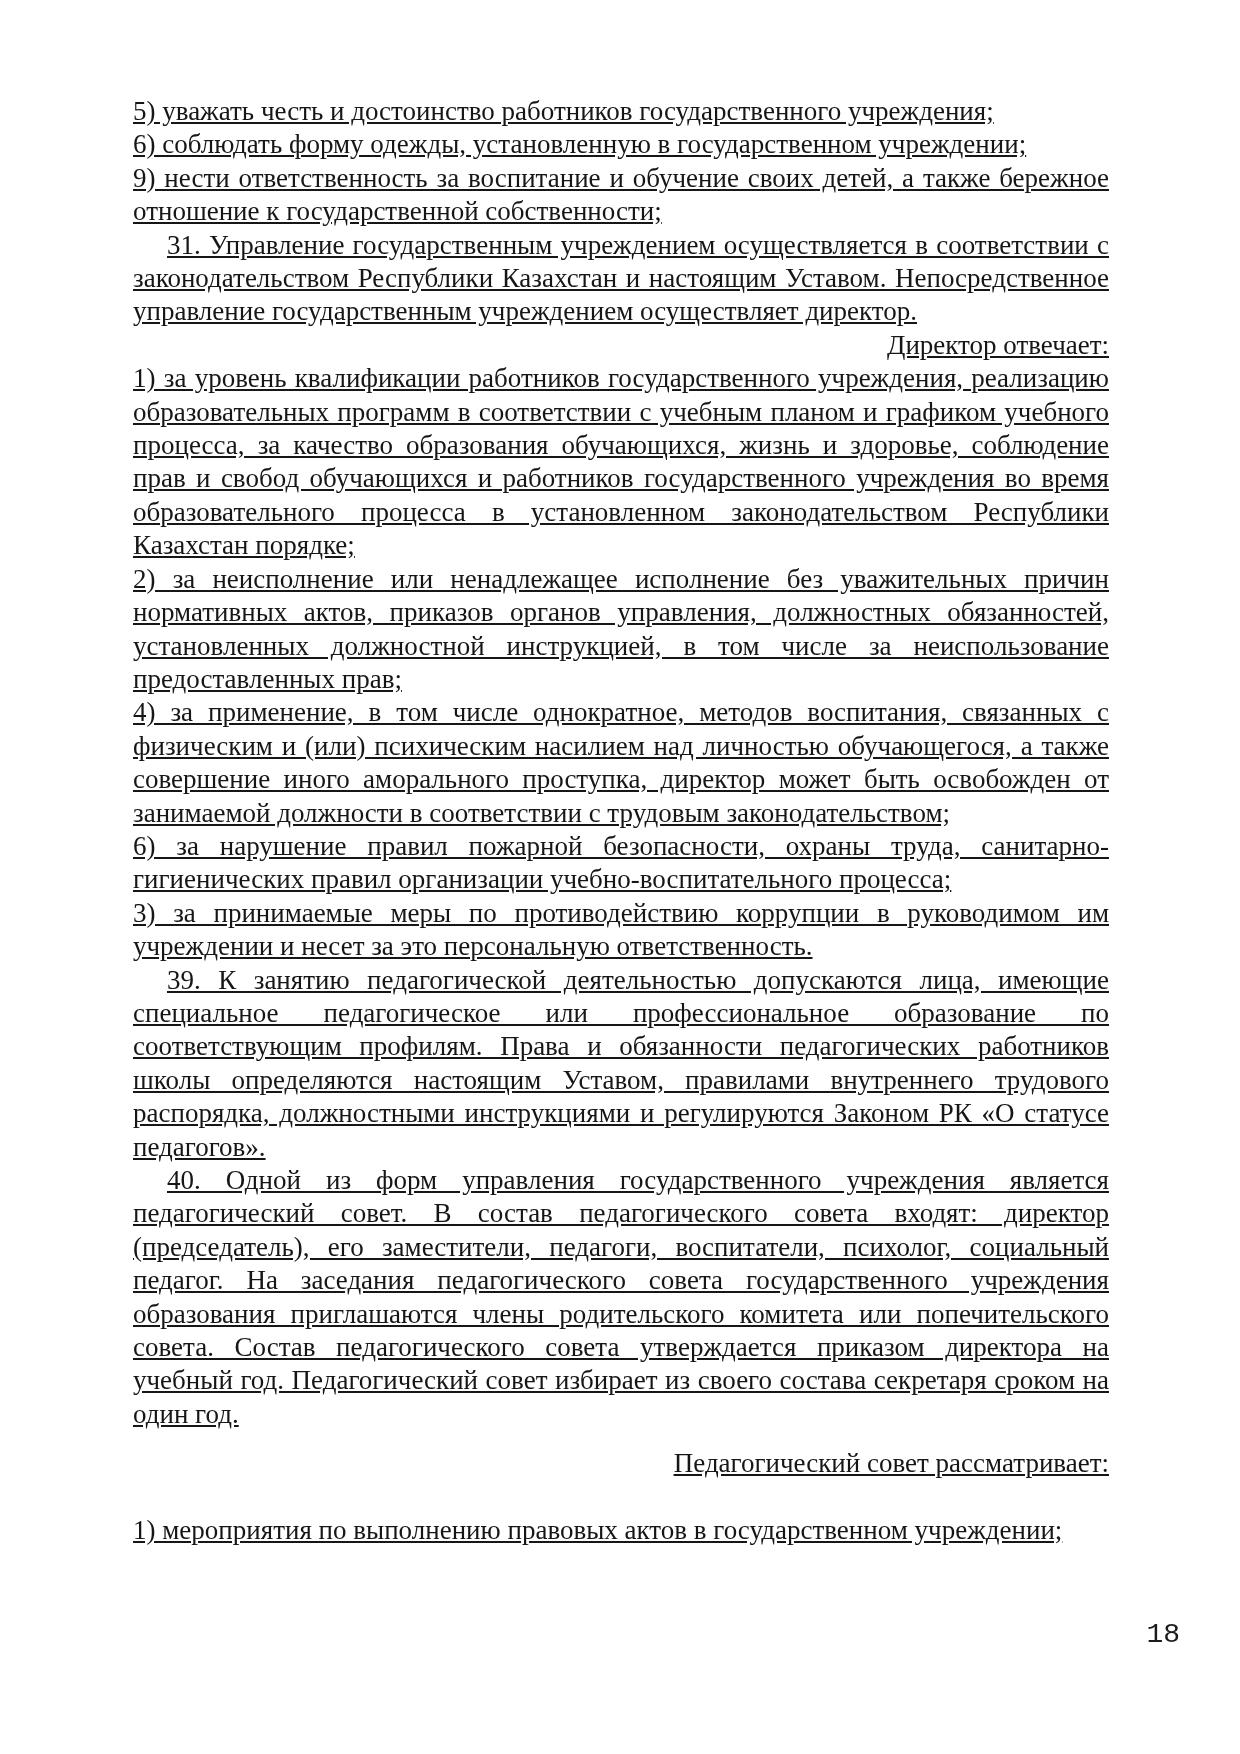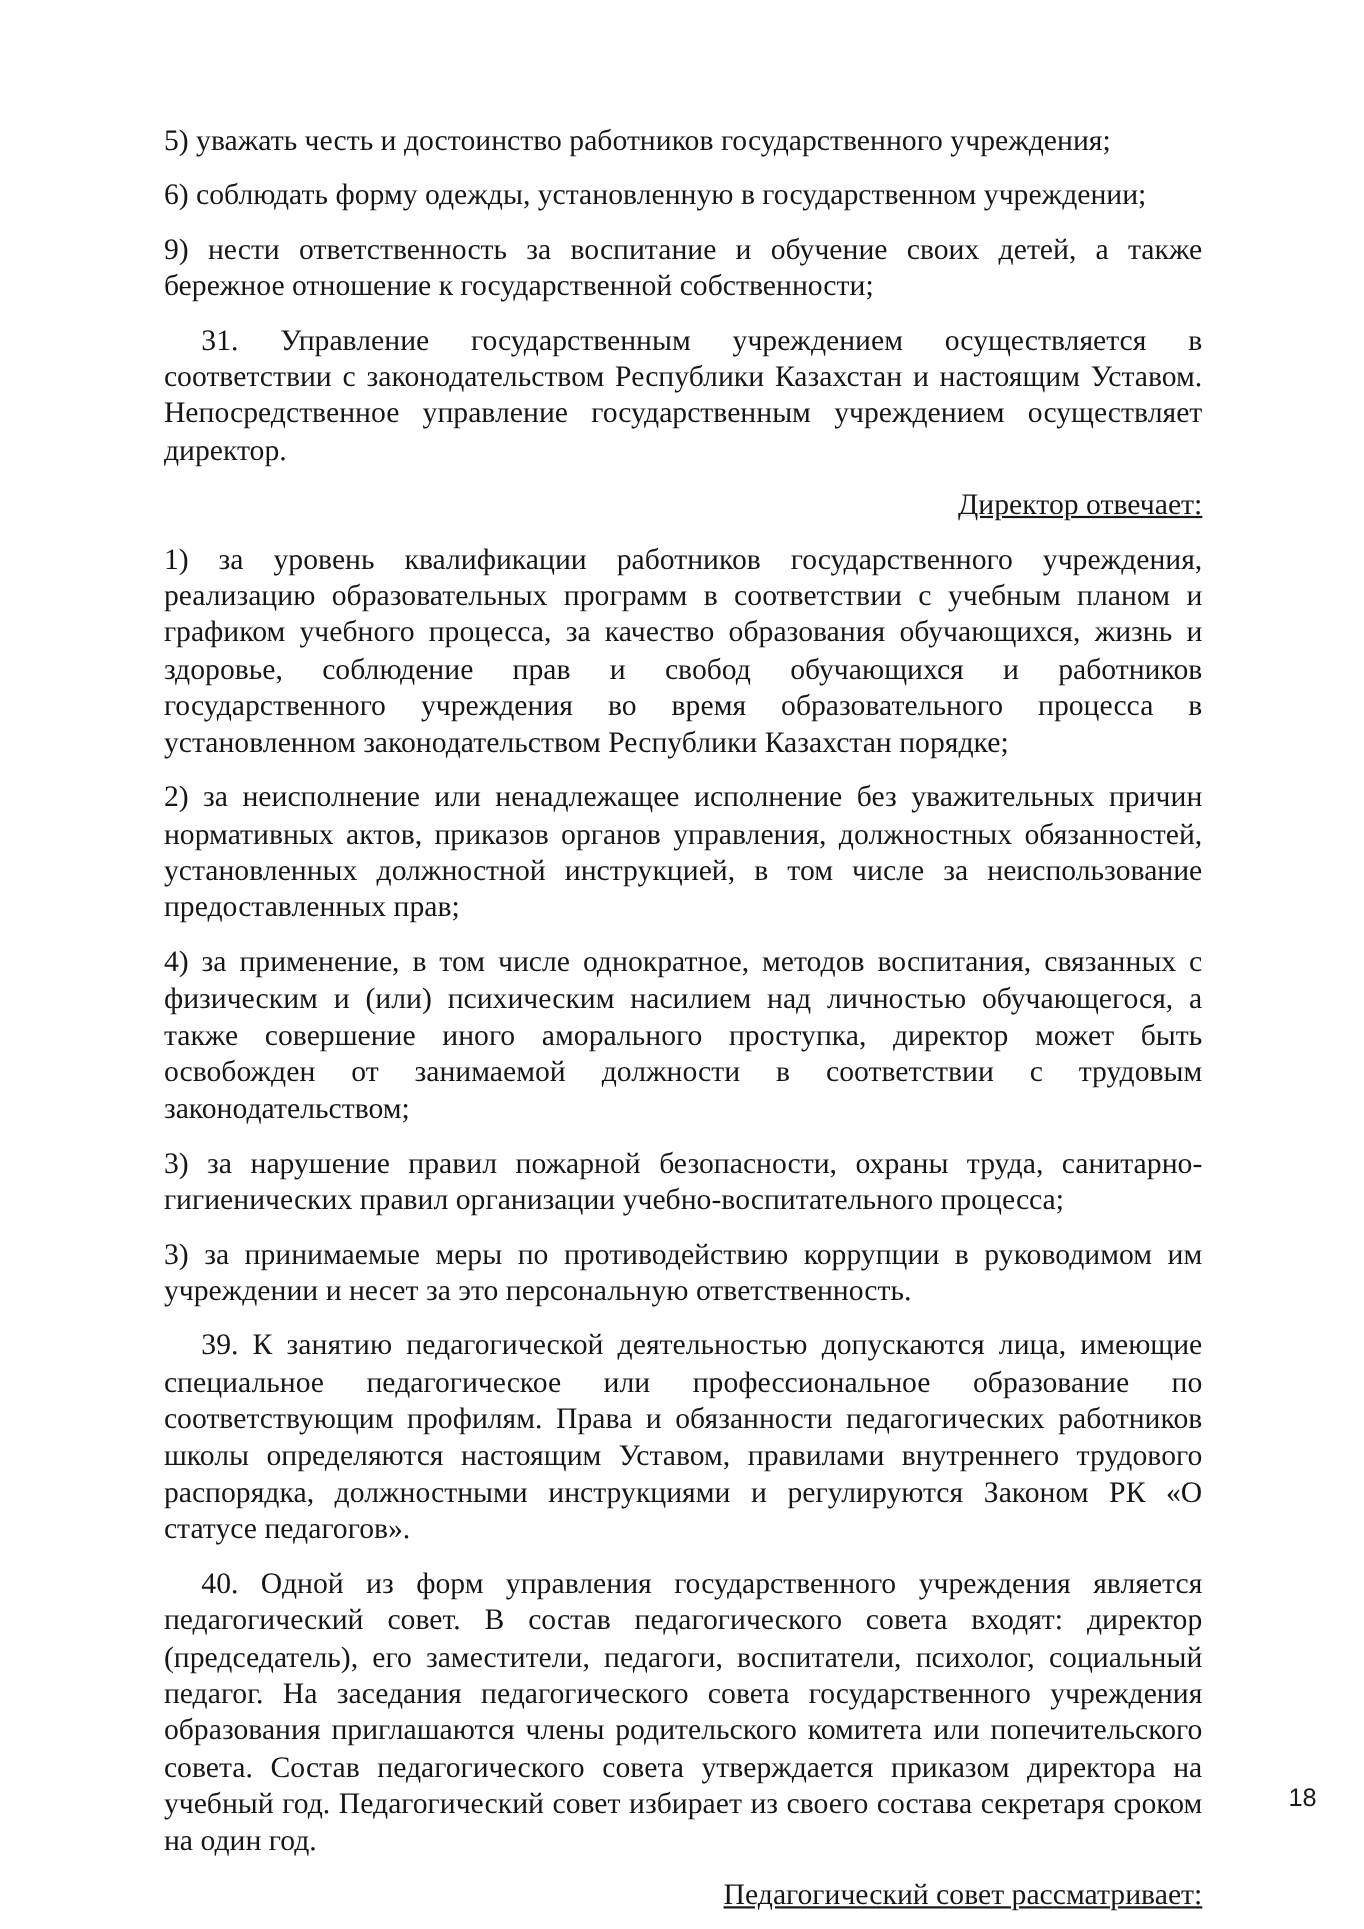--- a/index.html
+++ b/index.html
@@ -19,55 +19,56 @@
     color: #161616;
   }
   .content {
     position: absolute;
     left: 133px;
     top: 95px;
     width: 976px;
     text-align: justify;
   }
   .content p {
-    margin: 16px;
+    margin: 0;
     padding: 0;
+    text-decoration: underline;
   }
   p.flush { text-indent: 0; }
   p.indent { text-indent: 34px; }
   p.heading, p.heading-gap {
     text-indent: 34px;
     text-align: right;
   }
   p.heading-gap { margin-top: 16px; }
   p.heading span, p.heading-gap span { text-decoration: underline; }
   p.spacer { height: 33.4px; }
   .page-number {
     position: absolute;
-    right: 43px;
+    right: 60px;
     top: 1618px;
-    font-family: Liberation Sans, sans-serif;
-    font-size: 23px;
+    font-family: Liberation Mono, monospace;
+    font-size: 28px;
     color: #1b1b1b;
   }
 </style>
 </head>
 <body>
 
 <div class="page">
   <div class="content" id="content">
       <p class="flush">5) уважать честь и достоинство работников государственного учреждения;</p>
       <p class="flush">6) соблюдать форму одежды, установленную в государственном учреждении;</p>
       <p class="flush">9) нести ответственность за воспитание и обучение своих детей, а также бережное отношение к государственной собственности;</p>
       <p class="indent">31. Управление государственным учреждением осуществляется в соответствии с законодательством Республики Казахстан и настоящим Уставом. Непосредственное управление государственным учреждением осуществляет директор.</p>
       <p class="heading"><span>Директор отвечает:</span></p>
       <p class="flush">1) за уровень квалификации работников государственного учреждения, реализацию образовательных программ в соответствии с учебным планом и графиком учебного процесса, за качество образования обучающихся, жизнь и здоровье, соблюдение прав и свобод обучающихся и работников государственного учреждения во время образовательного процесса в установленном законодательством Республики Казахстан порядке;</p>
       <p class="flush">2) за неисполнение или ненадлежащее исполнение без уважительных причин нормативных актов, приказов органов управления, должностных обязанностей, установленных должностной инструкцией, в том числе за неиспользование предоставленных прав;</p>
       <p class="flush">4) за применение, в том числе однократное, методов воспитания, связанных с физическим и (или) психическим насилием над личностью обучающегося, а также совершение иного аморального проступка, директор может быть освобожден от занимаемой должности в соответствии с трудовым законодательством;</p>
-      <p class="flush">3) за нарушение правил пожарной безопасности, охраны труда, санитарно-гигиенических правил организации учебно-воспитательного процесса;</p>
+      <p class="flush">6) за нарушение правил пожарной безопасности, охраны труда, санитарно-гигиенических правил организации учебно-воспитательного процесса;</p>
       <p class="flush">3) за принимаемые меры по противодействию коррупции в руководимом им учреждении и несет за это персональную ответственность.</p>
       <p class="indent">39. К занятию педагогической деятельностью допускаются лица, имеющие специальное педагогическое или профессиональное образование по соответствующим профилям. Права и обязанности педагогических работников школы определяются настоящим Уставом, правилами внутреннего трудового распорядка, должностными инструкциями и регулируются Законом РК «О статусе педагогов».</p>
       <p class="indent">40. Одной из форм управления государственного учреждения является педагогический совет. В состав педагогического совета входят: директор (председатель), его заместители, педагоги, воспитатели, психолог, социальный педагог. На заседания педагогического совета государственного учреждения образования приглашаются члены родительского комитета или попечительского совета. Состав педагогического совета утверждается приказом директора на учебный год. Педагогический совет избирает из своего состава секретаря сроком на один год.</p>
       <p class="heading-gap"><span>Педагогический совет рассматривает:</span></p>
       <p class="spacer"></p>
       <p class="flush">1) мероприятия по выполнению правовых актов в государственном учреждении;</p>
     </div>
   <div class="page-number">18</div>
 </div>
 

